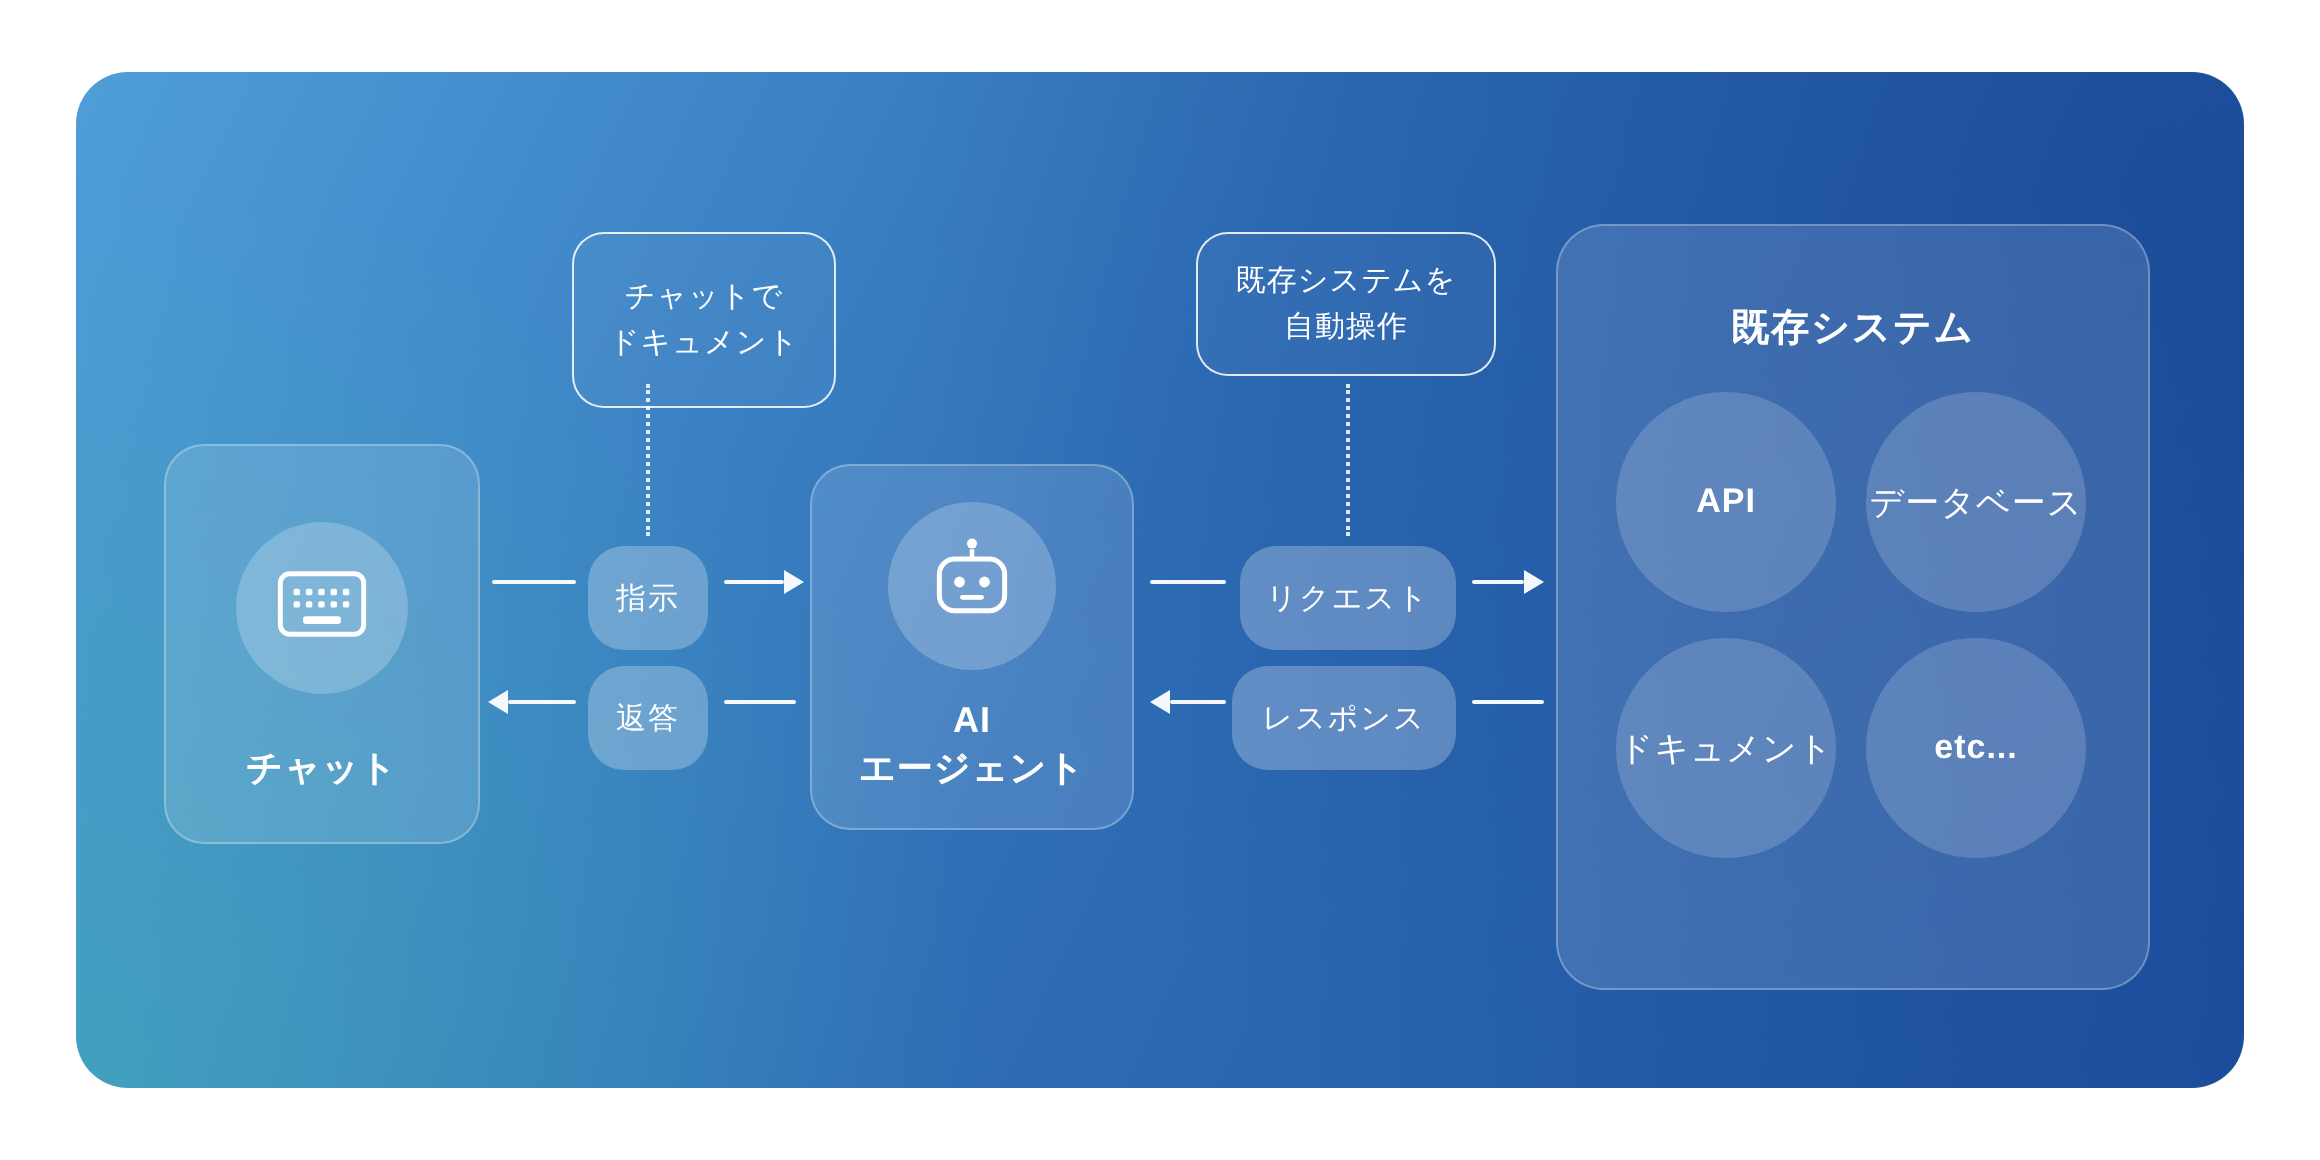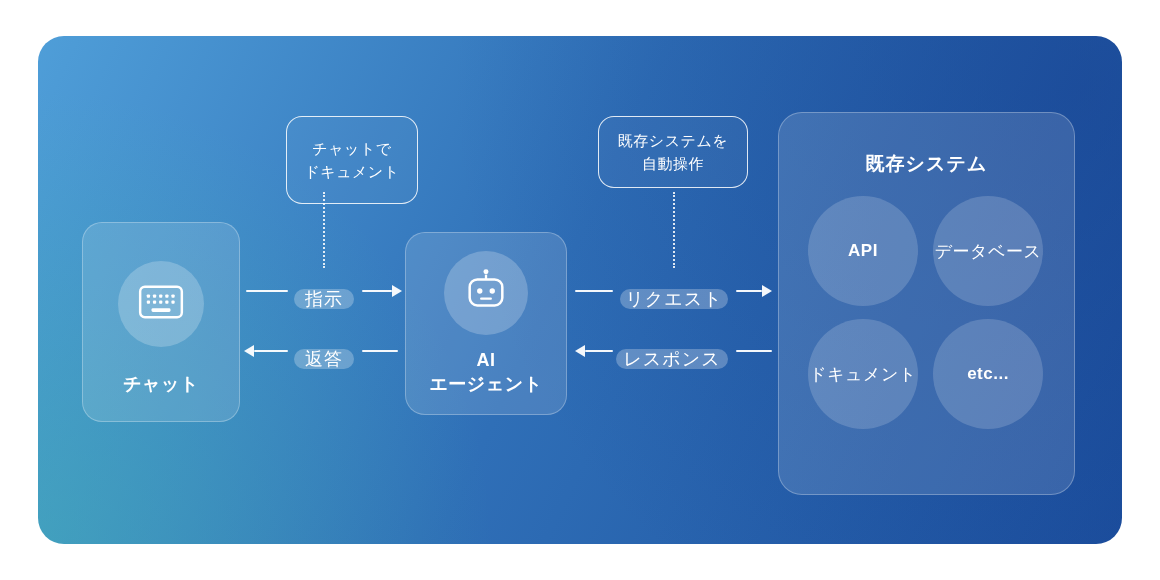--- a/index.html
+++ b/index.html
@@ -41,31 +41,30 @@
   .card-label {
     font-weight: 700;
     font-size: 18px;
     color: #ffffff;
     text-align: center;
     line-height: 1.35;
     letter-spacing: 0.5px;
   }
   .pill {
     position: absolute;
-    height: 20px;
+    height: 52px;
     border-radius: 18px;
     background: rgba(255,255,255,0.26);
     color: #ffffff;
-    font-size: 18px;
+    font-size: 15px;
     font-weight: 500;
     display: flex;
     align-items: center;
     justify-content: center;
     letter-spacing: 1px;
-    margin-top: 16px;
   }
   .line {
     position: absolute;
     height: 2px;
     background: rgba(255,255,255,0.95);
     border-radius: 1px;
   }
   .head { position: absolute; width: 0; height: 0; }
   .head.right {
     border-top: 6px solid transparent;

